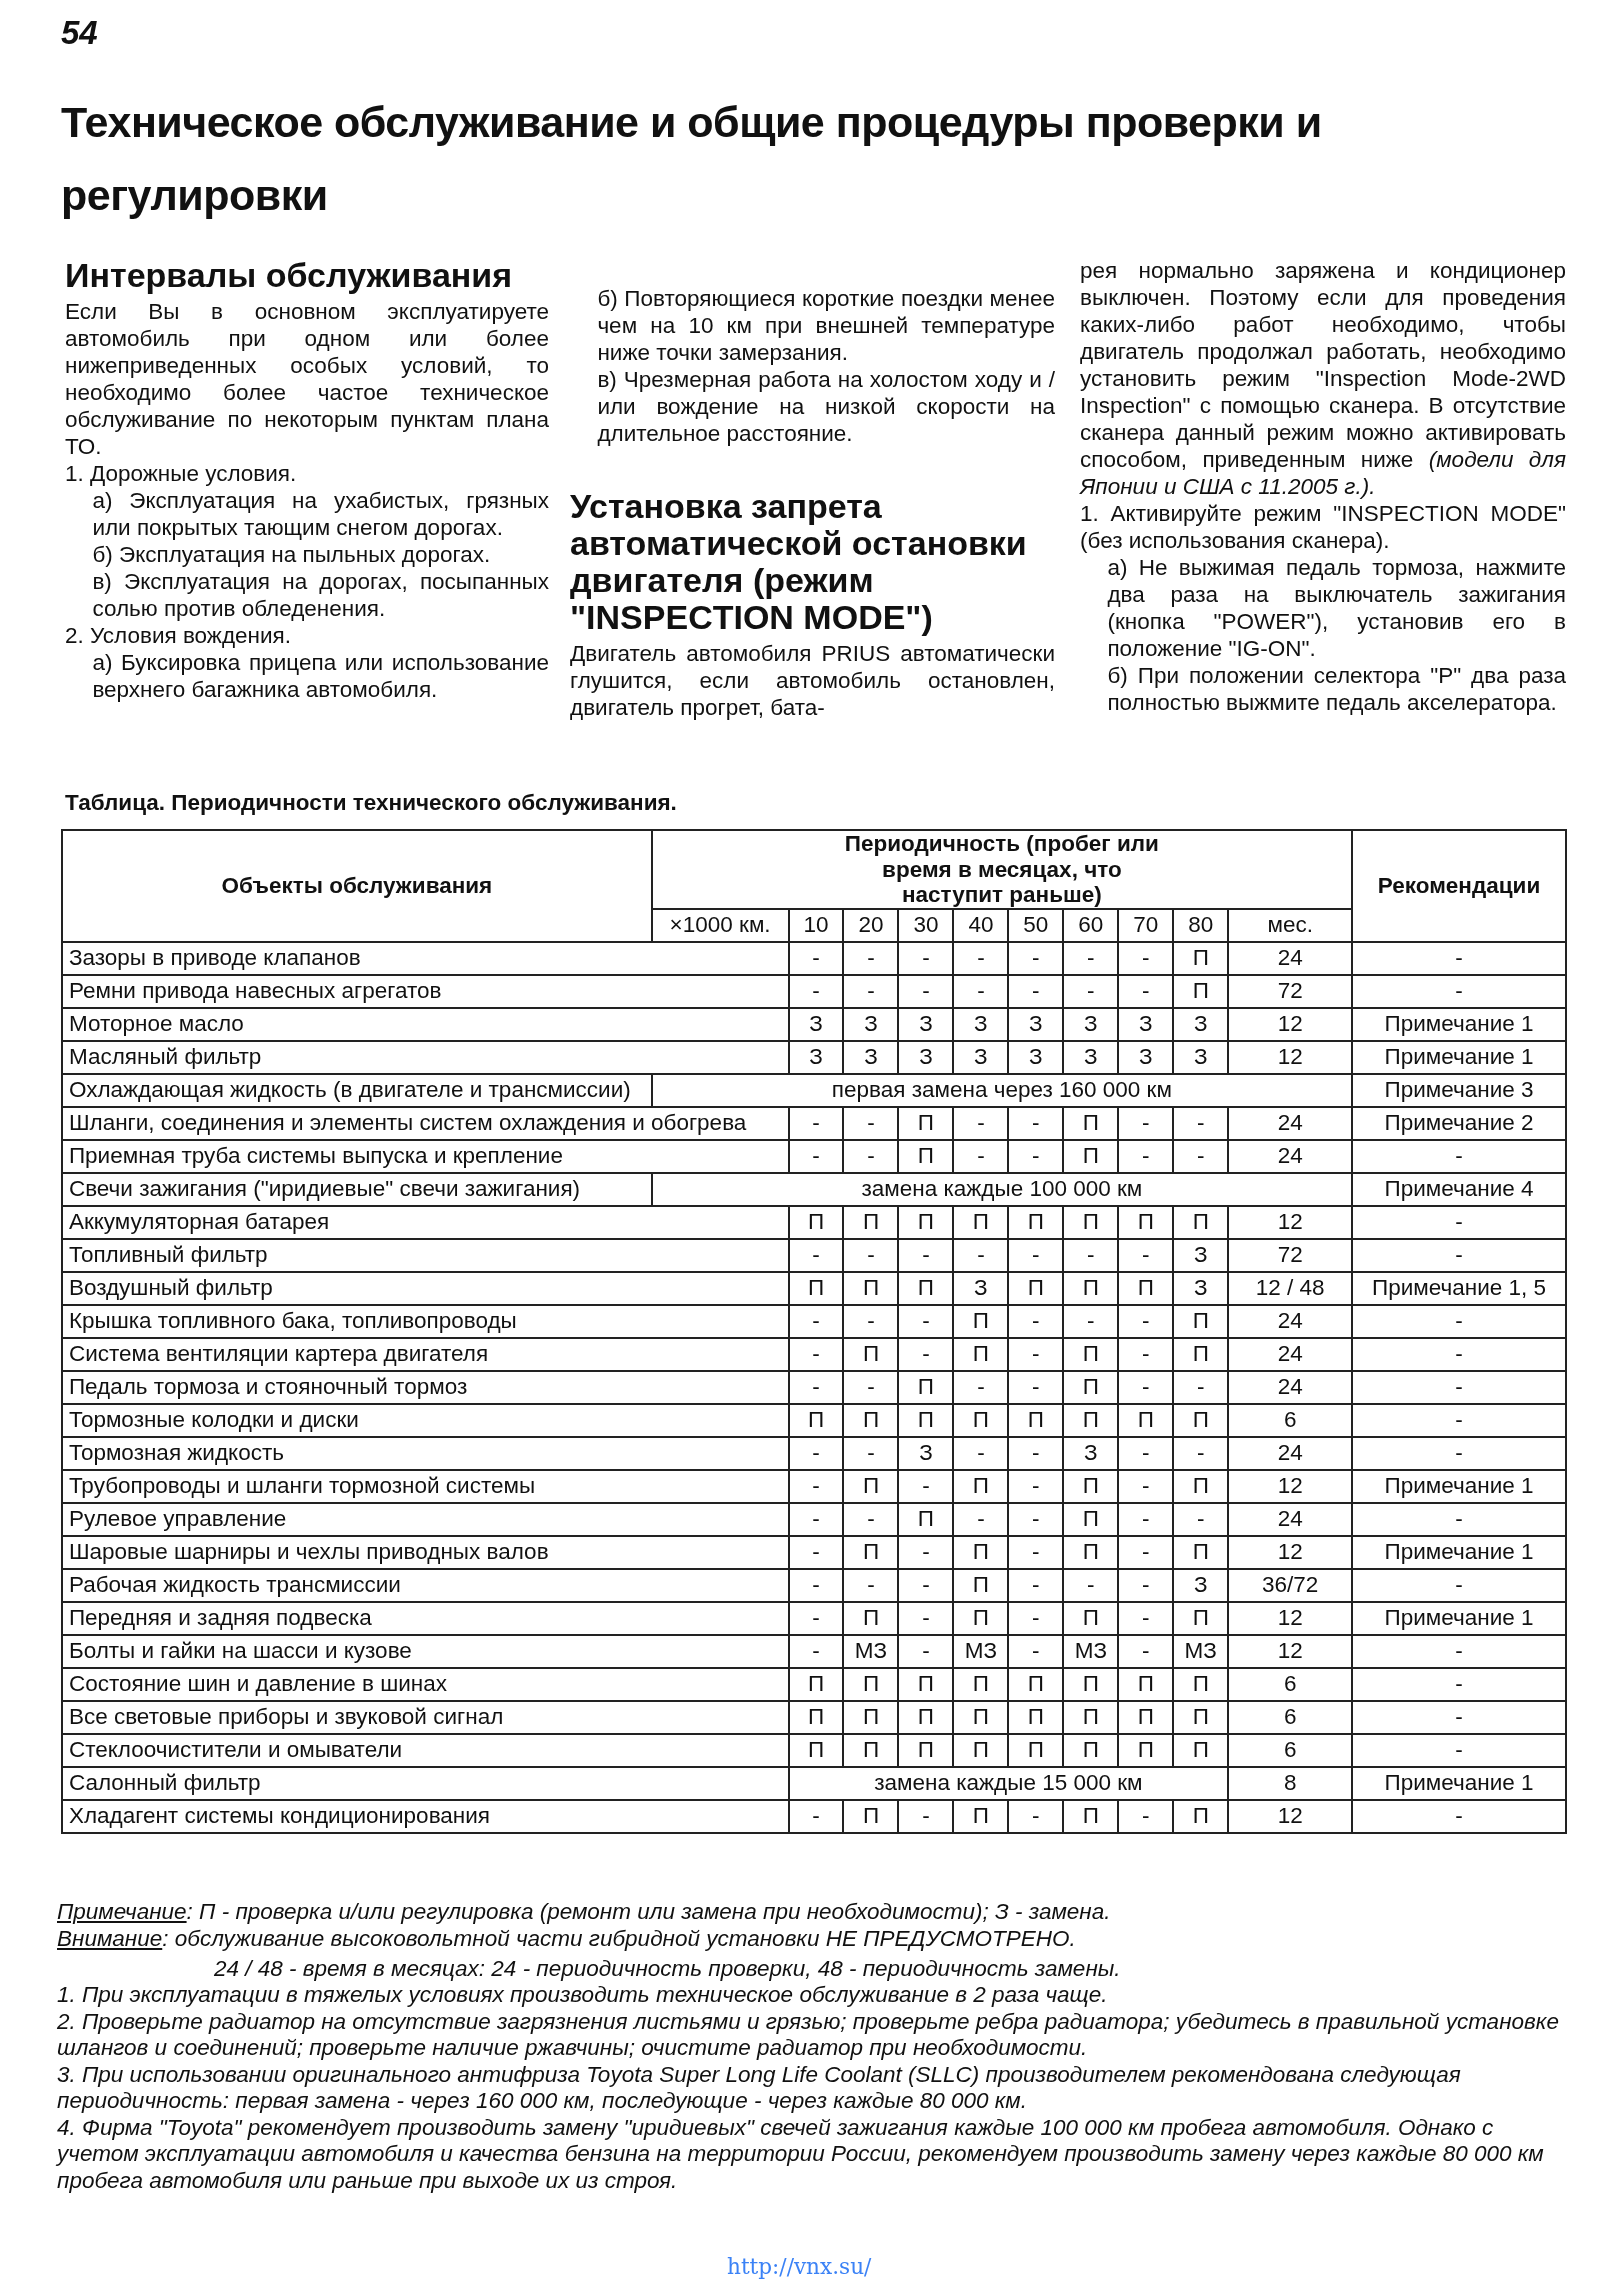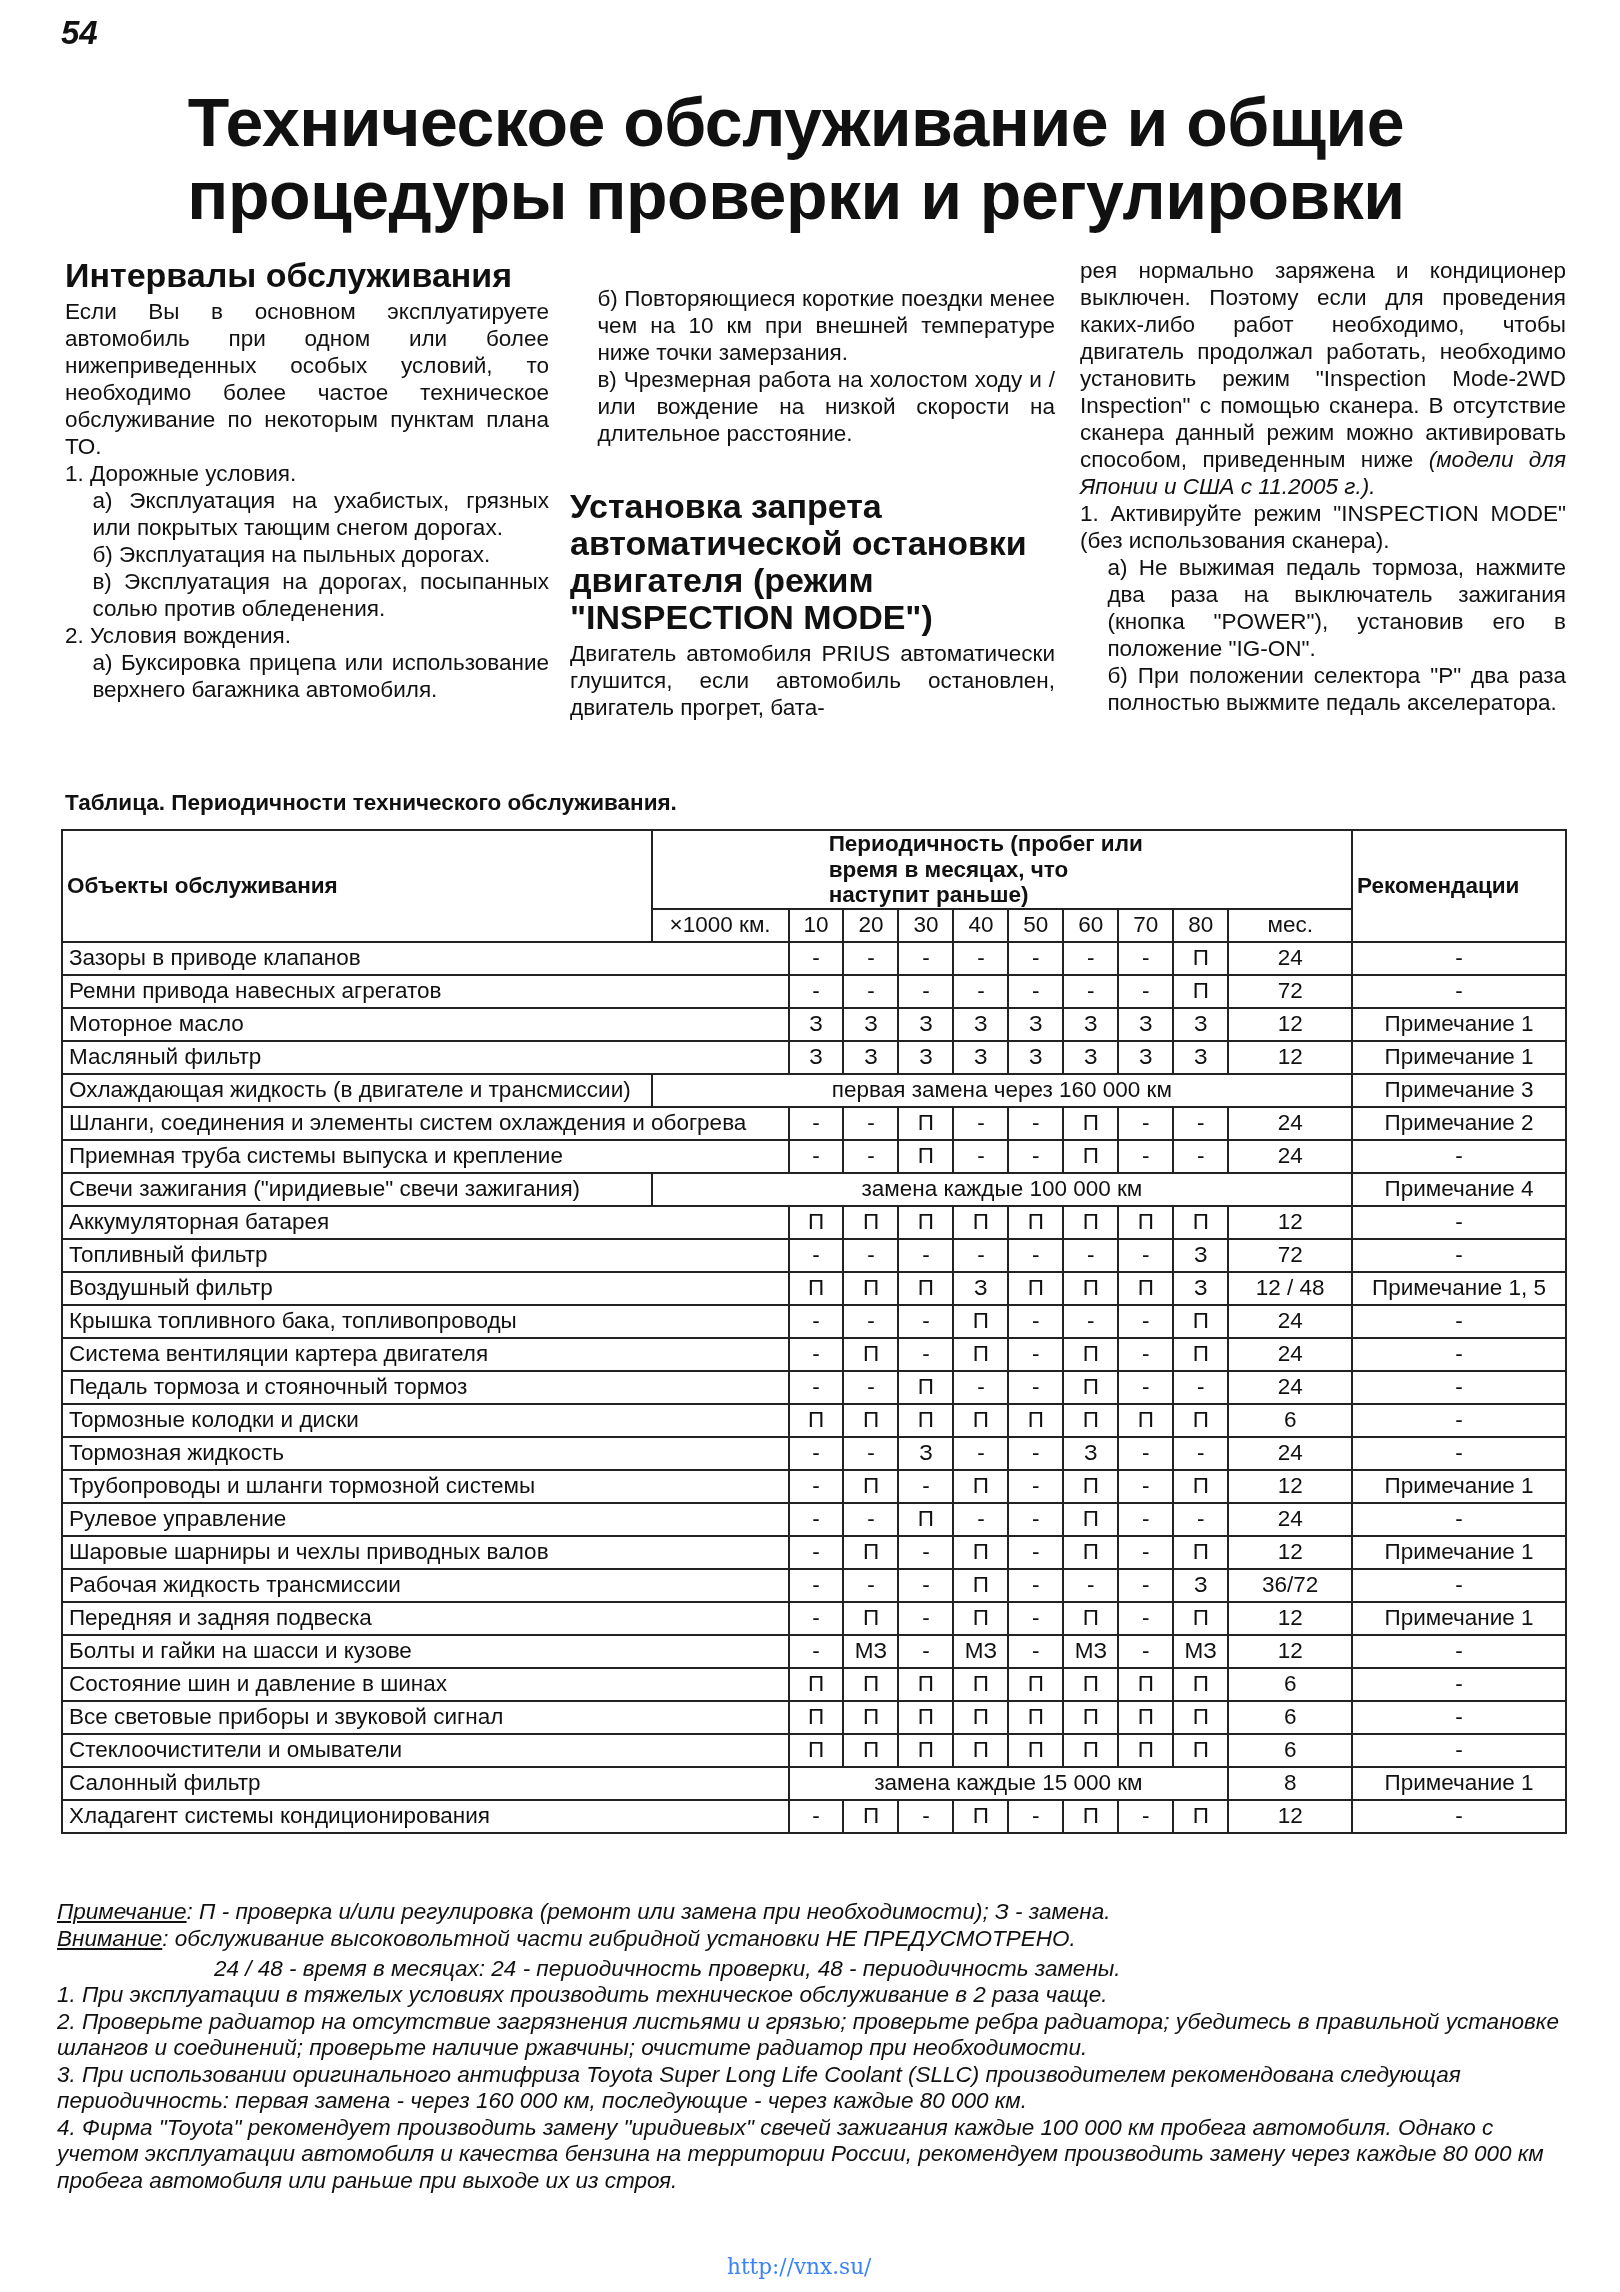--- a/index.html
+++ b/index.html
@@ -1,32 +1,32 @@
 <!DOCTYPE html>
 <html><head>
 <meta charset="utf-8">
 <style>
   html, body { margin: 0; padding: 0; background: #ffffff; }
   body { width: 1620px; height: 2293px; position: relative; overflow: hidden; color: #111; font-family: "Liberation Sans", sans-serif; }
   .page-num { position: absolute; left: 61px; top: 13.7px; font-size: 33px; font-weight: bold; font-family: "Liberation Sans", sans-serif; font-style: italic; }
-  .main-title { position: absolute; left: 61px; top: 86px; width: 1470px; font-size: 68px; font-weight: bold; line-height: 73px; letter-spacing: -0.5px; text-align: center; }
+  .main-title { position: absolute; left: 61px; top: 86px; width: 1470px; font-size: 43px; font-weight: bold; line-height: 73px; letter-spacing: -0.5px; }
   .col { position: absolute; top: 257px; font-size: 22.5px; line-height: 27px; text-align: justify; }
   .col1 { left: 65px; width: 484px; }
   .col2 { left: 570px; width: 485px; margin-top: 28px; }
   .col3 { left: 1080px; width: 486px; }
   .h2 { font-size: 34px; font-weight: bold; line-height: 37px; text-align: left; margin: 0 0 3.9px 0; }
   .p { margin: 0; }
   .ind1 { padding-left: 0; }
   .ind2 { padding-left: 27.4px; }
   .it { font-style: italic; }
   .col2 .h2 { margin-top: 41px; }
   .table-caption { position: absolute; left: 65px; top: 790px; font-size: 22.5px; font-weight: bold; }
   table.sched { position: absolute; left: 61px; top: 829px; width: 1506px; border-collapse: collapse; font-size: 22.5px; }
   table.sched td, table.sched th { border: 2px solid #222; padding: 0 3.9px; height: 31px; line-height: 25.5px; }
-  table.sched th { font-weight: bold; text-align: left; }
+  table.sched th { font-weight: bold; text-align: center; }
   table.sched td.obj { text-align: left; padding-left: 5.9px; border-radius: 6px; }
   table.sched td.c { text-align: center; }
   .notes { position: absolute; left: 57px; top: 1899px; width: 1514px; font-size: 22.5px; font-style: italic; line-height: 26.5px; }
   .notes .u { text-decoration: underline; }
   .notes .line { margin: 0; }
   .notes .indent { padding-left: 157px; }
   .footer-url { position: absolute; left: 727px; top: 2254px; font-family: "DejaVu Serif", serif; font-size: 21.6px; color: #3b82f6; }
 </style>
 </head>
 <body>

